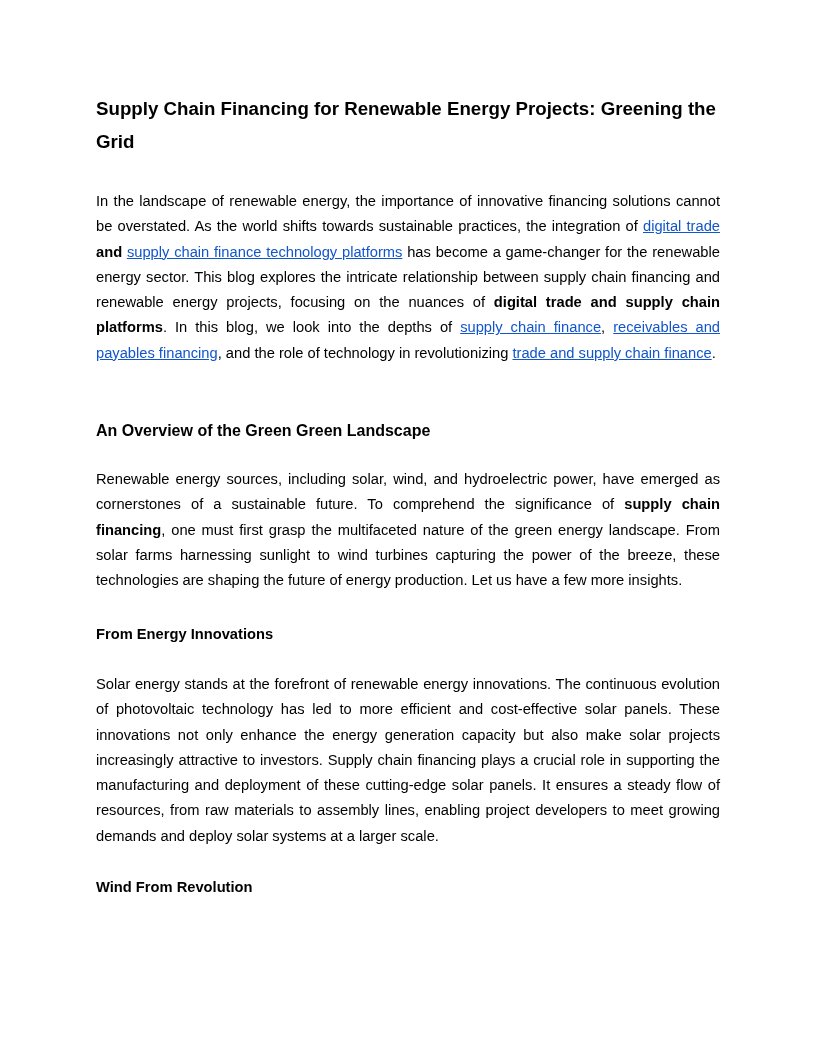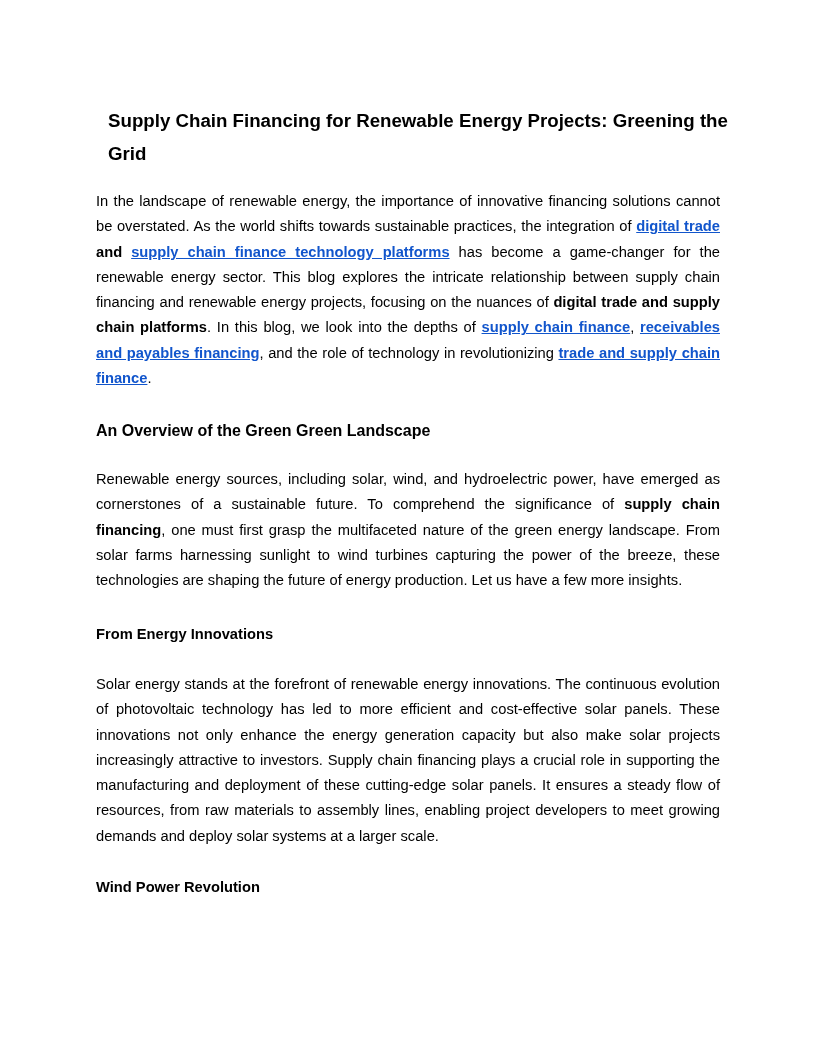--- a/index.html
+++ b/index.html
@@ -19,21 +19,21 @@
       position: absolute;
       left: 96px;
       top: 0;
       width: 624px;
     }
     .title {
       position: absolute;
       top: 92px;
       left: 0;
       width: 624px;
-      margin: 12px;
+      margin: 0;
       font-size: 18.7px;
       font-weight: bold;
       line-height: 33px;
     }
     .para {
       position: absolute;
       left: 0;
       width: 624px;
       margin: 0;
       font-size: 14.7px;
@@ -52,21 +52,21 @@
     .h3 {
       position: absolute;
       left: 0;
       margin: 0;
       font-size: 14.7px;
       font-weight: bold;
       line-height: 24px;
     }
     a.link {
       color: #1155cc;
-      font-weight: bold;
+      font-weight: normal;
       text-decoration: underline;
     }
     b { font-weight: bold; }
   </style>
 </head>
 <body>
 
 <div class="page">
 
   <h1 class="title">Supply Chain Financing for Renewable Energy Projects: Greening the Grid</h1>
@@ -74,15 +74,15 @@
   <p class="para" style="top:189px;"><span>In the landscape of renewable energy, the importance of innovative financing solutions cannot be overstated. As the world shifts towards sustainable practices, the integration of </span><a class="link" href="#">digital trade</a> <b>and</b><span> </span><a class="link" href="#">supply chain finance technology platforms</a><span> has become a game-changer for the renewable energy sector. This blog explores the intricate relationship between supply chain financing and renewable energy projects, focusing on the nuances of </span><b>digital trade and supply chain platforms</b><span>. In this blog, we look into the depths of </span><a class="link" href="#">supply chain finance</a><span>, </span><a class="link" href="#">receivables and payables financing</a><span>, and the role of technology in revolutionizing </span><a class="link" href="#">trade and supply chain finance</a><span>.</span></p>
 
   <h2 class="h2" style="top:419px;">An Overview of the Green Green Landscape</h2>
 
   <p class="para" style="top:467px;"><span>Renewable energy sources, including solar, wind, and hydroelectric power, have emerged as cornerstones of a sustainable future. To comprehend the significance of </span><b>supply chain financing</b><span>, one must first grasp the multifaceted nature of the green energy landscape. From solar farms harnessing sunlight to wind turbines capturing the power of the breeze, these technologies are shaping the future of energy production. Let us have a few more insights.</span></p>
 
   <h3 class="h3" style="top:622px;">From Energy Innovations</h3>
 
   <p class="para" style="top:672px;">Solar energy stands at the forefront of renewable energy innovations. The continuous evolution of photovoltaic technology has led to more efficient and cost-effective solar panels. These innovations not only enhance the energy generation capacity but also make solar projects increasingly attractive to investors. Supply chain financing plays a crucial role in supporting the manufacturing and deployment of these cutting-edge solar panels. It ensures a steady flow of resources, from raw materials to assembly lines, enabling project developers to meet growing demands and deploy solar systems at a larger scale.</p>
 
-  <h3 class="h3" style="top:875px;">Wind Power Revolution</h3>
+  <h3 class="h3" style="top:875px;">Wind From Revolution</h3>
 
 </div>
 
 </body></html>

